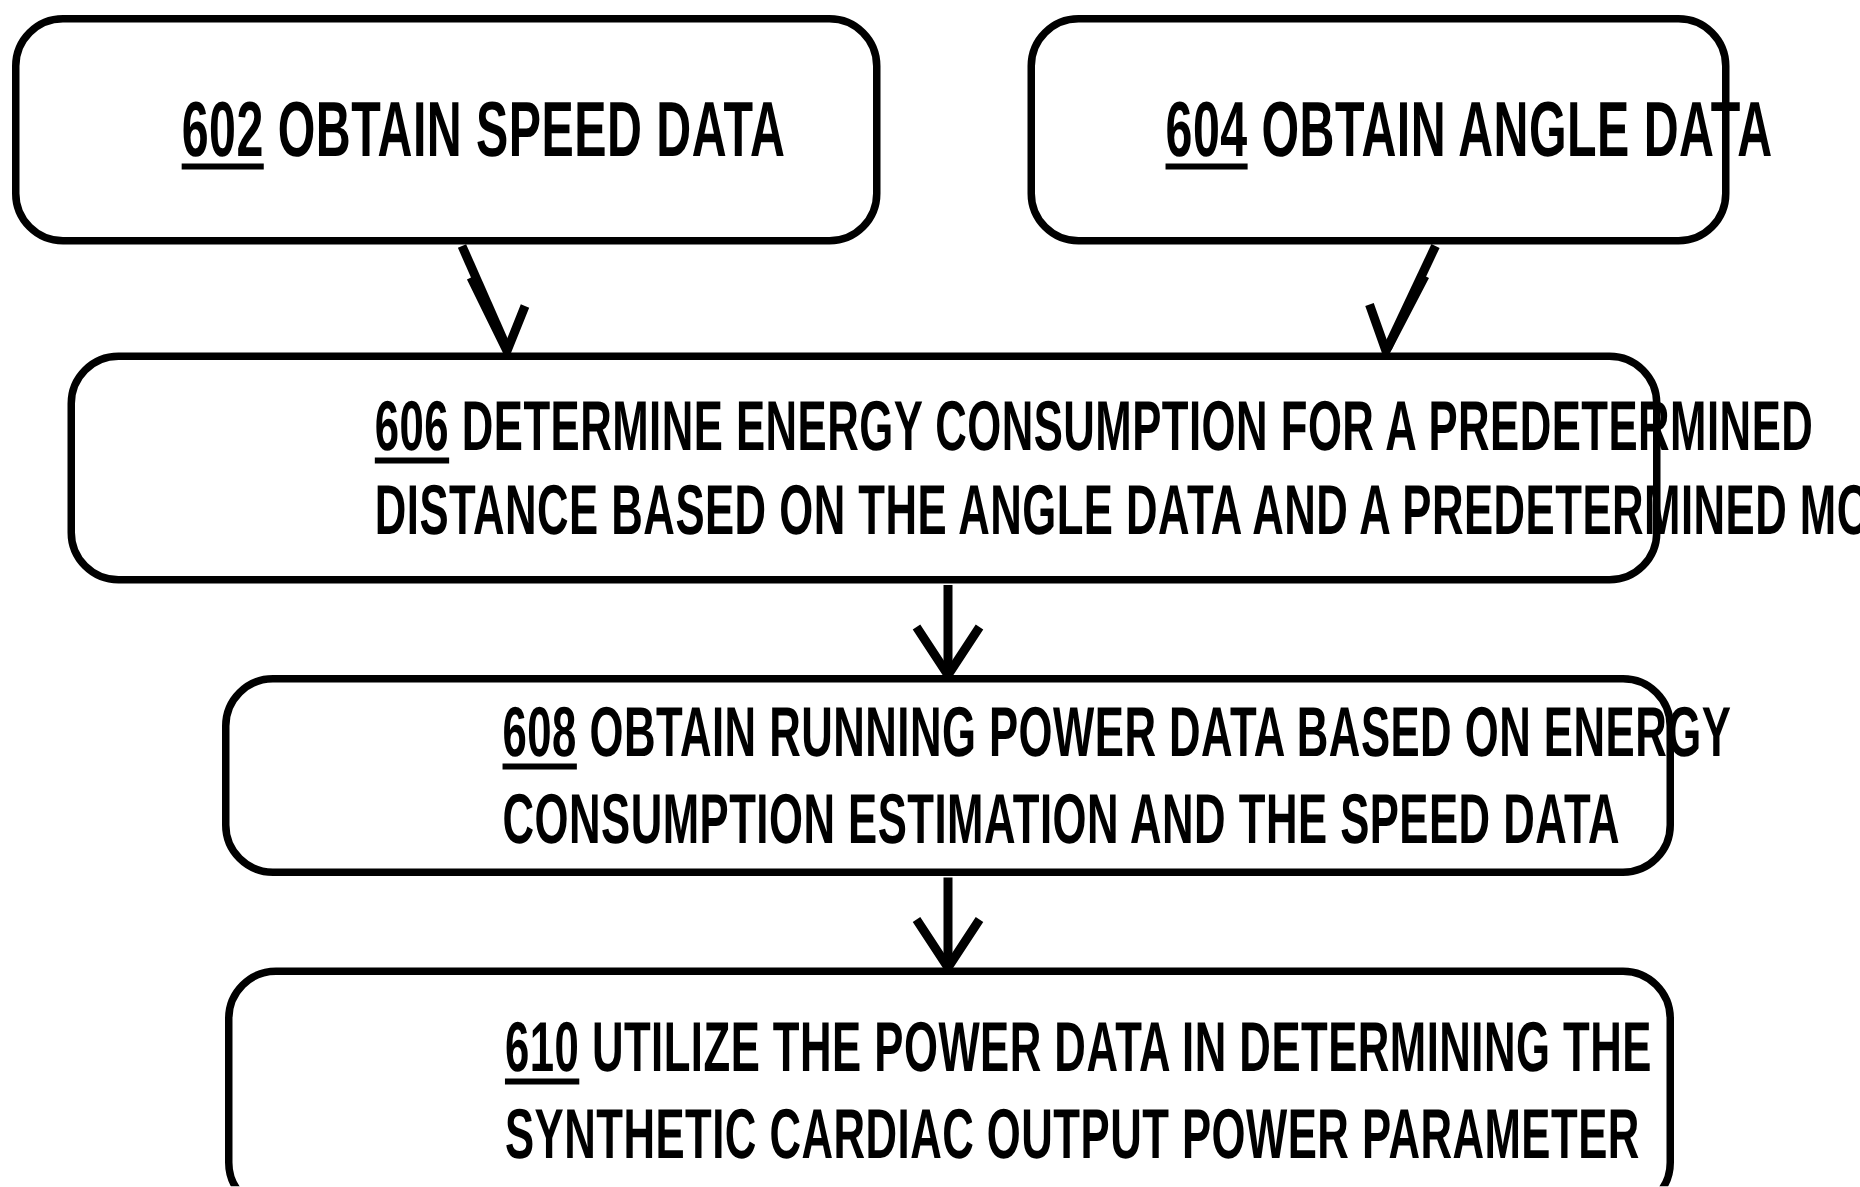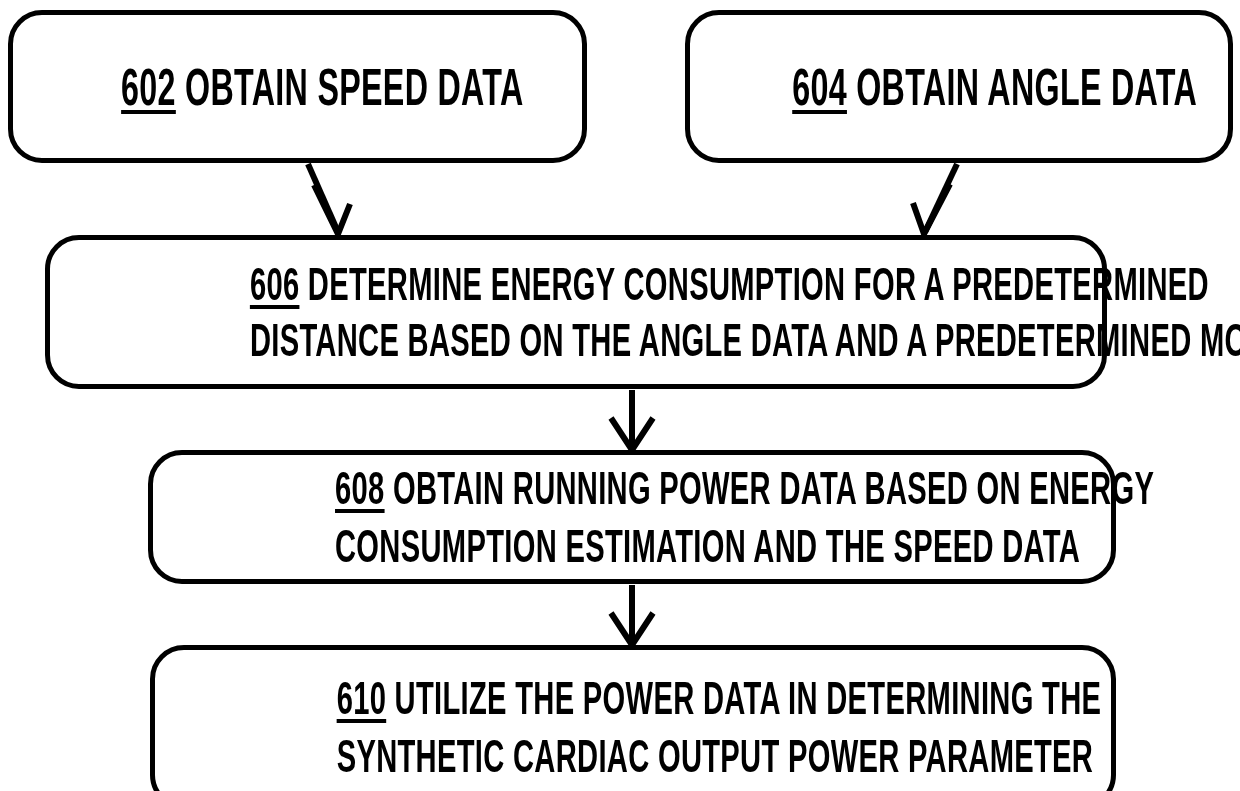--- a/index.html
+++ b/index.html
@@ -43,21 +43,21 @@
     white-space: nowrap;
   }
   .ref {
     text-decoration: underline;
     text-decoration-thickness: 4px;
     text-underline-offset: 5px;
   }
 
   
   #box-602 { left: 8px;   top: 10px;  width: 579px; height: 153px; }
-  #box-604 { left: 685px; top: 10px;  width: 548px; height: 153px; }
+  #box-604 { left: 685px; top: 10px;  width: 468px; height: 153px; }
   #box-606 { left: 45px;  top: 235px; width: 1062px; height: 154px; }
   #box-608 { left: 148px; top: 450px; width: 968px; height: 134px; }
   #box-610 { left: 150px; top: 645px; width: 966px; height: 164px; }
 
   #box-602 .box-text,
   #box-604 .box-text { font-size: 52px; line-height: 56px; }
   #box-606 .box-text { font-size: 47px; line-height: 56px; }
   #box-608 .box-text,
   #box-610 .box-text { font-size: 47px; line-height: 58px; }
 

